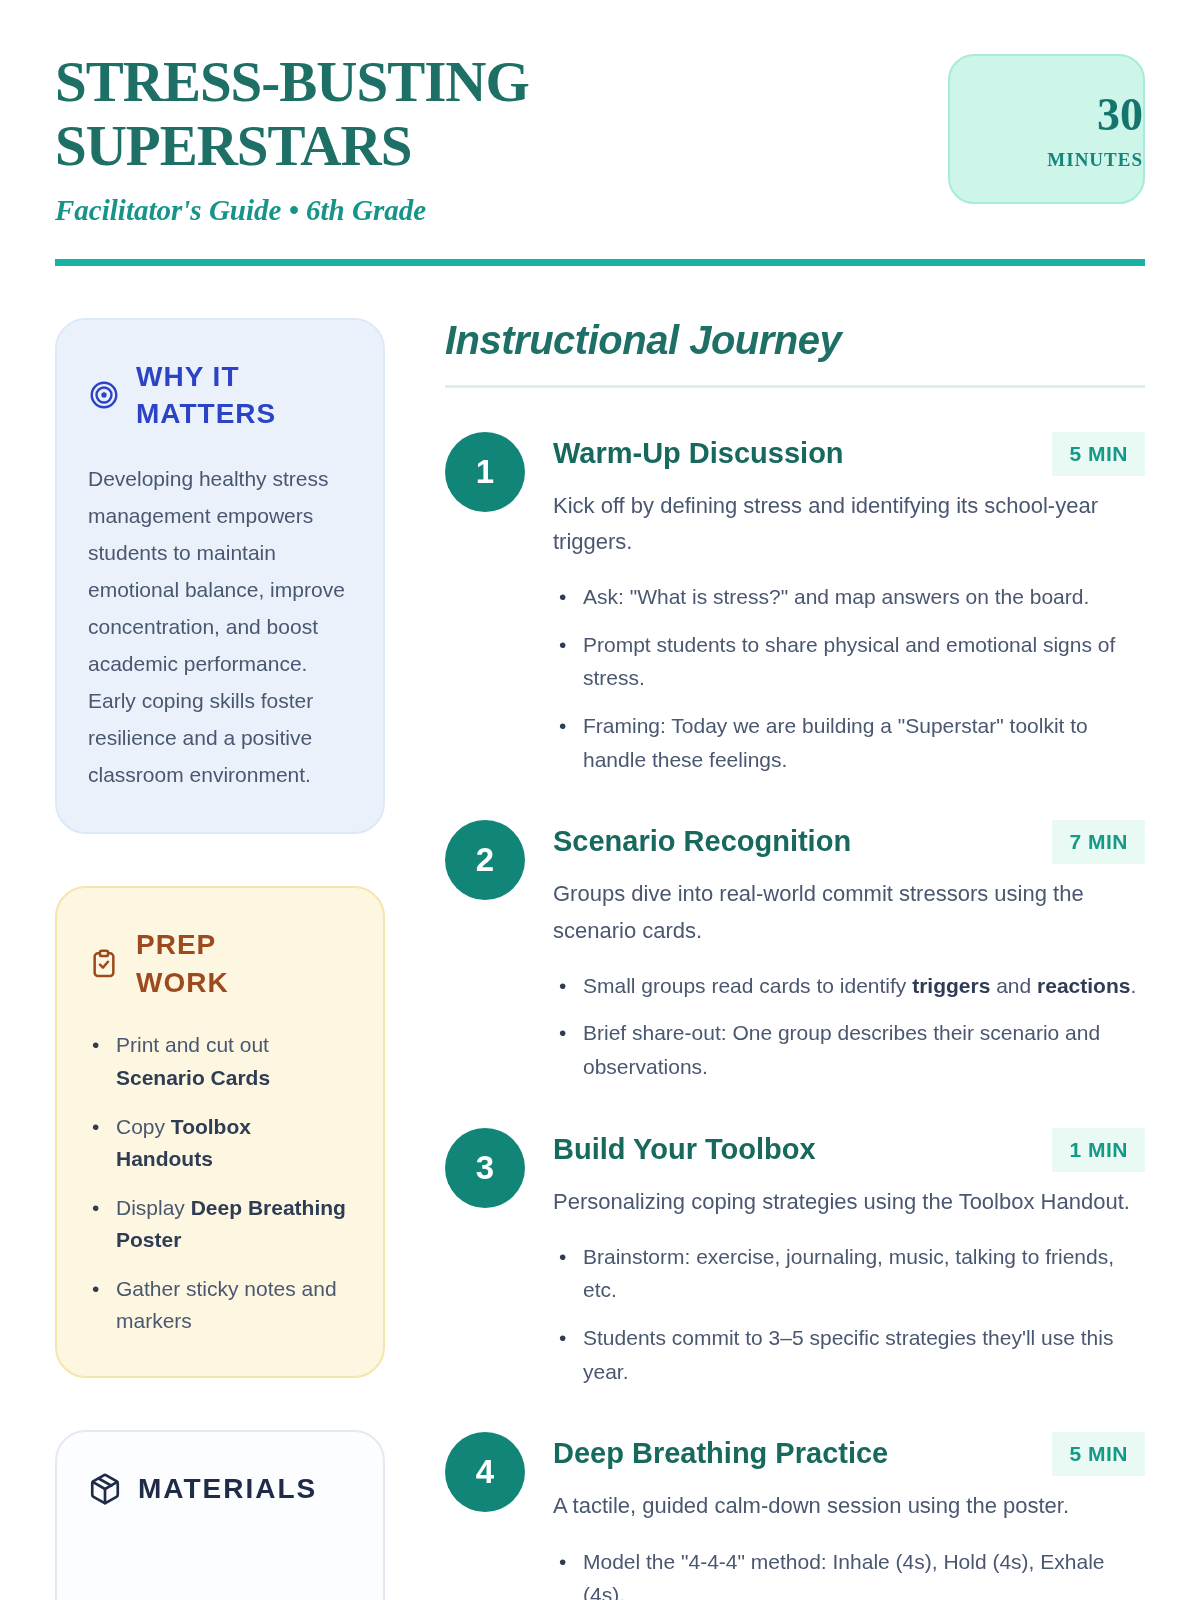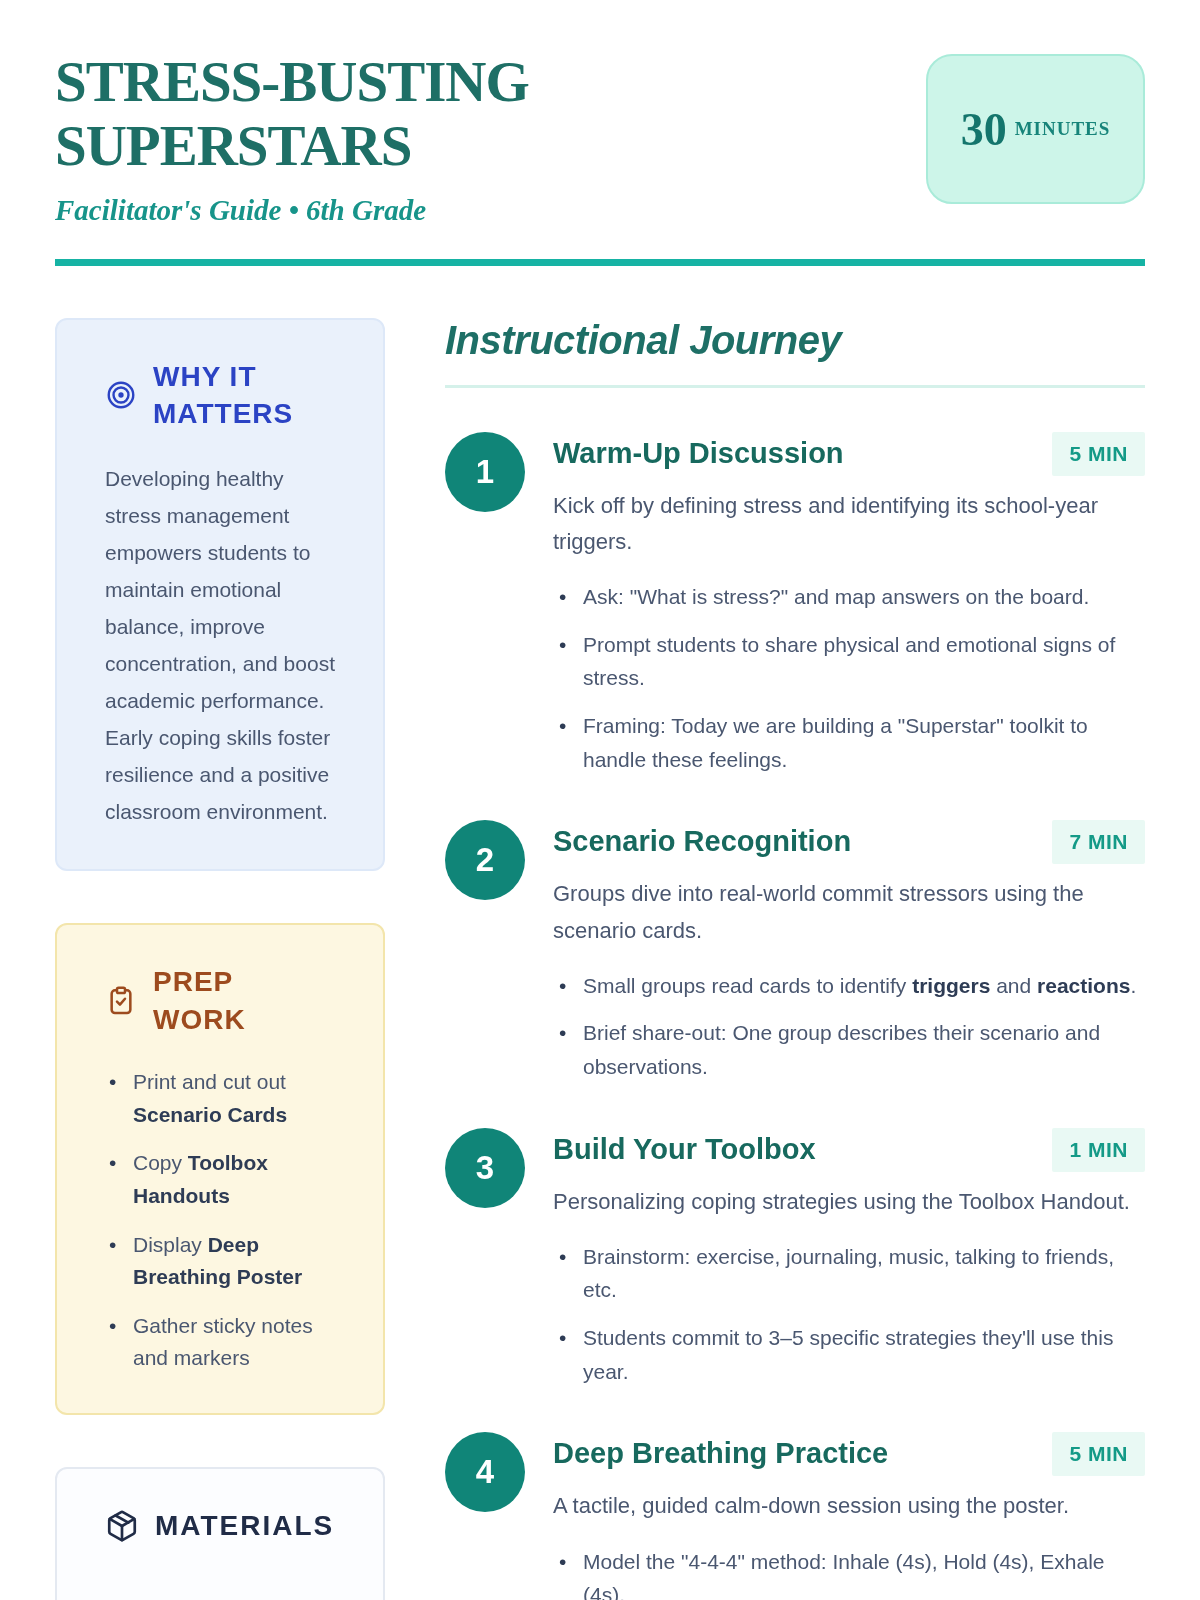--- a/index.html
+++ b/index.html
@@ -27,33 +27,33 @@
   }
   *{margin:0;padding:0;box-sizing:border-box;}
   html,body{width:1200px;height:1600px;overflow:hidden;background:#ffffff;}
   body{font-family:"Liberation Sans","DejaVu Sans",sans-serif;color:var(--slate);}
   .page{width:1200px;height:1600px;padding:50px 55px 0 55px;overflow:hidden;}
 
   
   .header{display:flex;justify-content:space-between;align-items:flex-start;font-family:Liberation Serif, serif;}
   .title{color:var(--teal-dark);font-size:57px;line-height:1.12;font-weight:bold;letter-spacing:-1px;}
   .subtitle{color:var(--teal-mid);font-size:29px;font-weight:bold;font-style:italic;margin-top:16px;}
-  .duration-card{width:219px;height:150px;background:var(--duration-bg);border:2px solid var(--duration-border);
-    border-radius:26px;display:flex;flex-direction:row;align-items:center;justify-content:center;gap:8px;margin-top:4px;}
+  .duration-card{width:197px;height:150px;background:var(--duration-bg);border:2px solid var(--duration-border);
+    border-radius:26px;display:flex;flex-direction:column;align-items:flex-end;justify-content:center;gap:8px;margin-top:4px;}
   .duration-value{color:#14756c;font-size:46px;font-weight:bold;}
   .duration-unit{color:#17847a;font-size:19px;font-weight:bold;letter-spacing:1px;}
   .divider{height:7px;background:var(--teal-bright);margin-top:32px;}
 
   
   .content{display:flex;gap:60px;margin-top:52px;}
   .sidebar{width:330px;flex-shrink:0;display:flex;flex-direction:column;gap:52px;}
   .main{flex:1;min-width:0;}
 
   
-  .card{border-radius:12px;padding:38px 48px;}
+  .card{border-radius:31px;padding:38px 31px;}
   .card-why{background:var(--blue-card);border:2px solid var(--blue-border);}
   .card-prep{background:var(--yellow-card);border:2px solid var(--yellow-border);}
   .card-materials{background:var(--gray-card);border:2px solid var(--gray-border);height:220px;}
   .card-head{display:flex;align-items:center;gap:16px;}
   .card-title{font-size:28px;font-weight:bold;letter-spacing:1px;line-height:1.35;}
   .card-why .card-title{color:var(--blue);max-width:164px;}
   .card-prep .card-title{color:var(--brown);max-width:110px;}
   .card-materials .card-title{color:var(--navy);letter-spacing:2px;}
   .icon{flex-shrink:0;display:flex;align-items:center;}
   .why-body{font-size:21px;line-height:1.76;margin-top:28px;color:var(--slate);}

